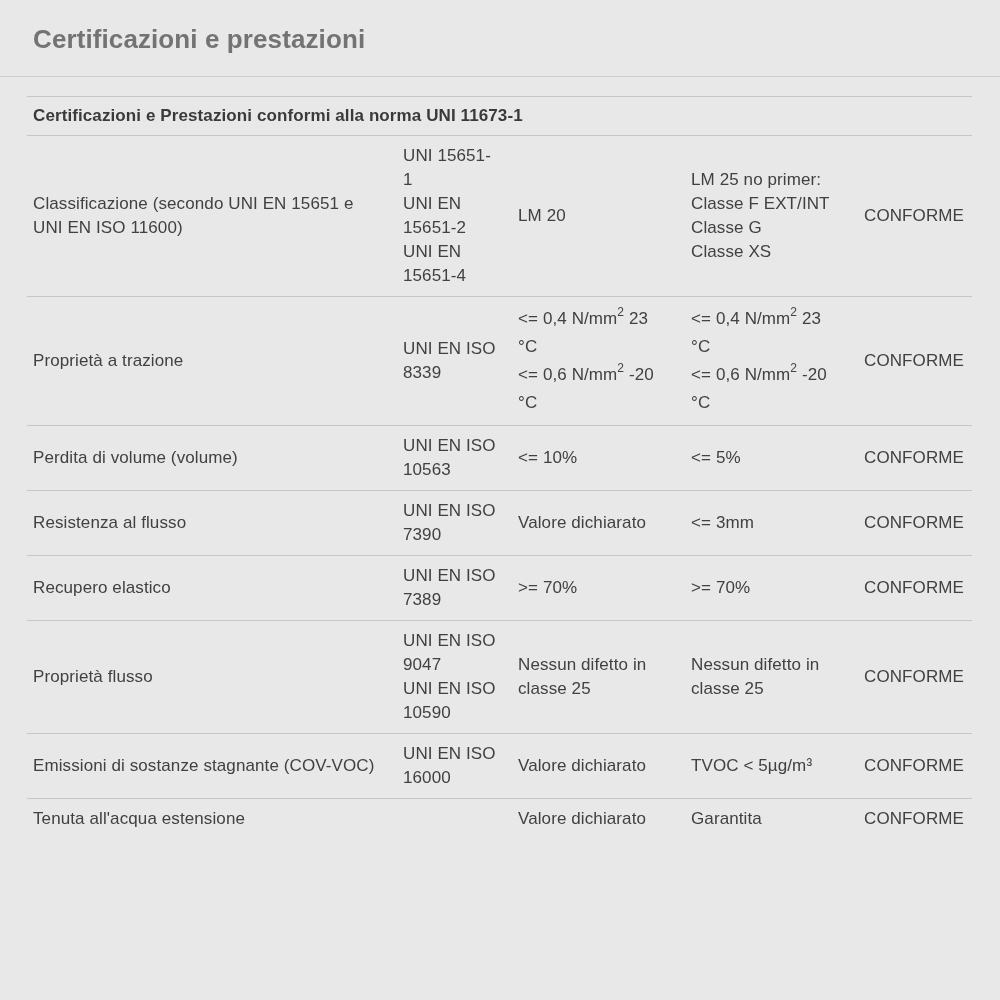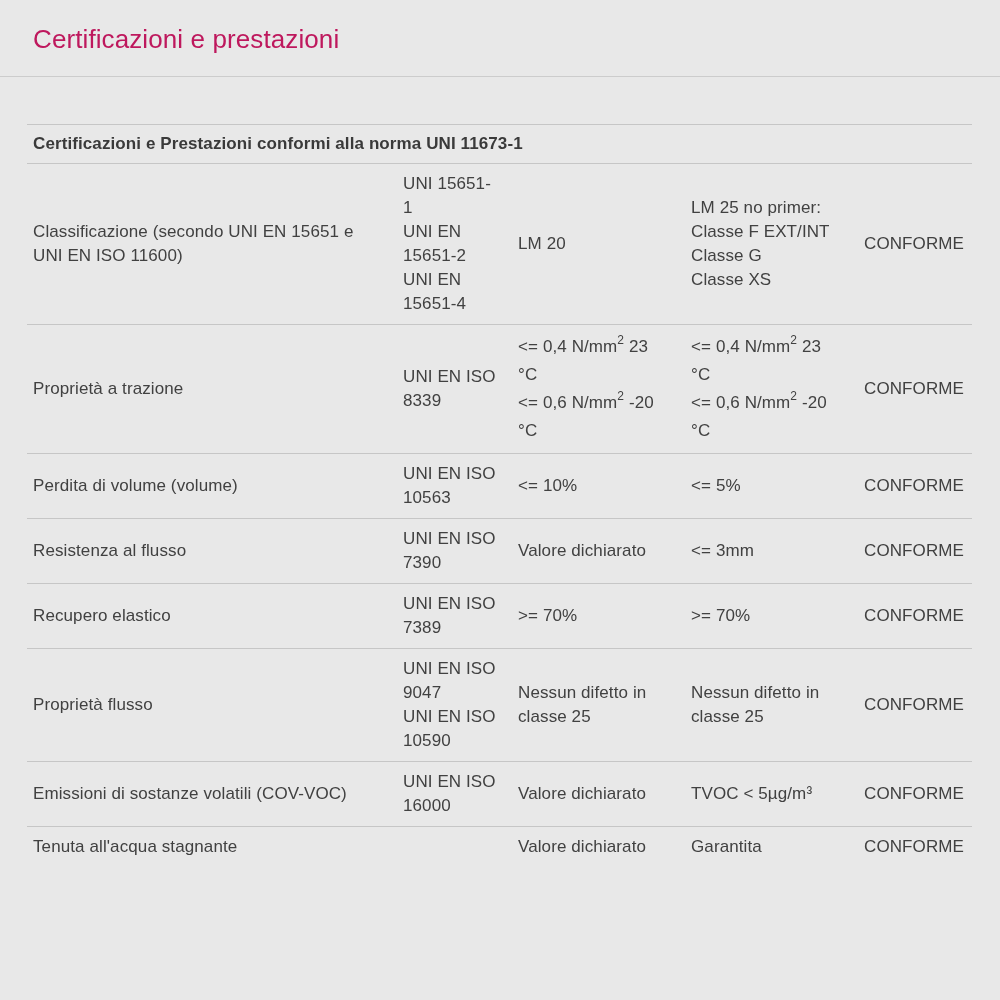--- a/index.html
+++ b/index.html
@@ -10,31 +10,31 @@
     background: #e8e8e8;
     font-family: "Liberation Sans", "DejaVu Sans", sans-serif;
     color: #414141;
   }
   .page-header {
     padding: 24px 0 0 33px;
   }
   .page-title {
     font-size: 26px;
     line-height: 30px;
-    font-weight: 400;
-    color: #be185d;
+    font-weight: 700;
+    color: #737373;
     letter-spacing: 0.1px;
   }
   .header-divider {
     height: 0;
     border-top: 1px solid #cccccc;
     margin-top: 22px;
   }
   .table-wrap {
-    margin: 47px 28px 0 27px;
+    margin: 19px 28px 0 27px;
   }
   table.cert-table {
     width: 945px;
     table-layout: fixed;
     border-collapse: collapse;
   }
   .cert-table tr {
     border-top: 1px solid #c6c6c6;
   }
   .cert-table td, .cert-table th {
@@ -126,28 +126,28 @@
           <td class="col4">CONFORME</td>
         </tr>
         <tr>
           <td class="col0">Proprietà flusso</td>
           <td class="col1">UNI EN ISO<br>9047<br>UNI EN ISO<br>10590</td>
           <td class="col2">Nessun difetto in<br>classe 25</td>
           <td class="col3">Nessun difetto in<br>classe 25</td>
           <td class="col4">CONFORME</td>
         </tr>
         <tr>
-          <td class="col0">Emissioni di sostanze volatili (COV-VOC)</td>
+          <td class="col0">Emissioni di sostanze stagnante (COV-VOC)</td>
           <td class="col1">UNI EN ISO<br>16000</td>
           <td class="col2">Valore dichiarato</td>
           <td class="col3">TVOC &lt; 5µg/m³</td>
           <td class="col4">CONFORME</td>
         </tr>
         <tr>
-          <td class="col0">Tenuta all'acqua stagnante</td>
+          <td class="col0">Tenuta all'acqua estensione</td>
           <td class="col1"></td>
           <td class="col2">Valore dichiarato</td>
           <td class="col3">Garantita</td>
           <td class="col4">CONFORME</td>
         </tr>
       </tbody>
   </table>
 </div>
 
 </body></html>

